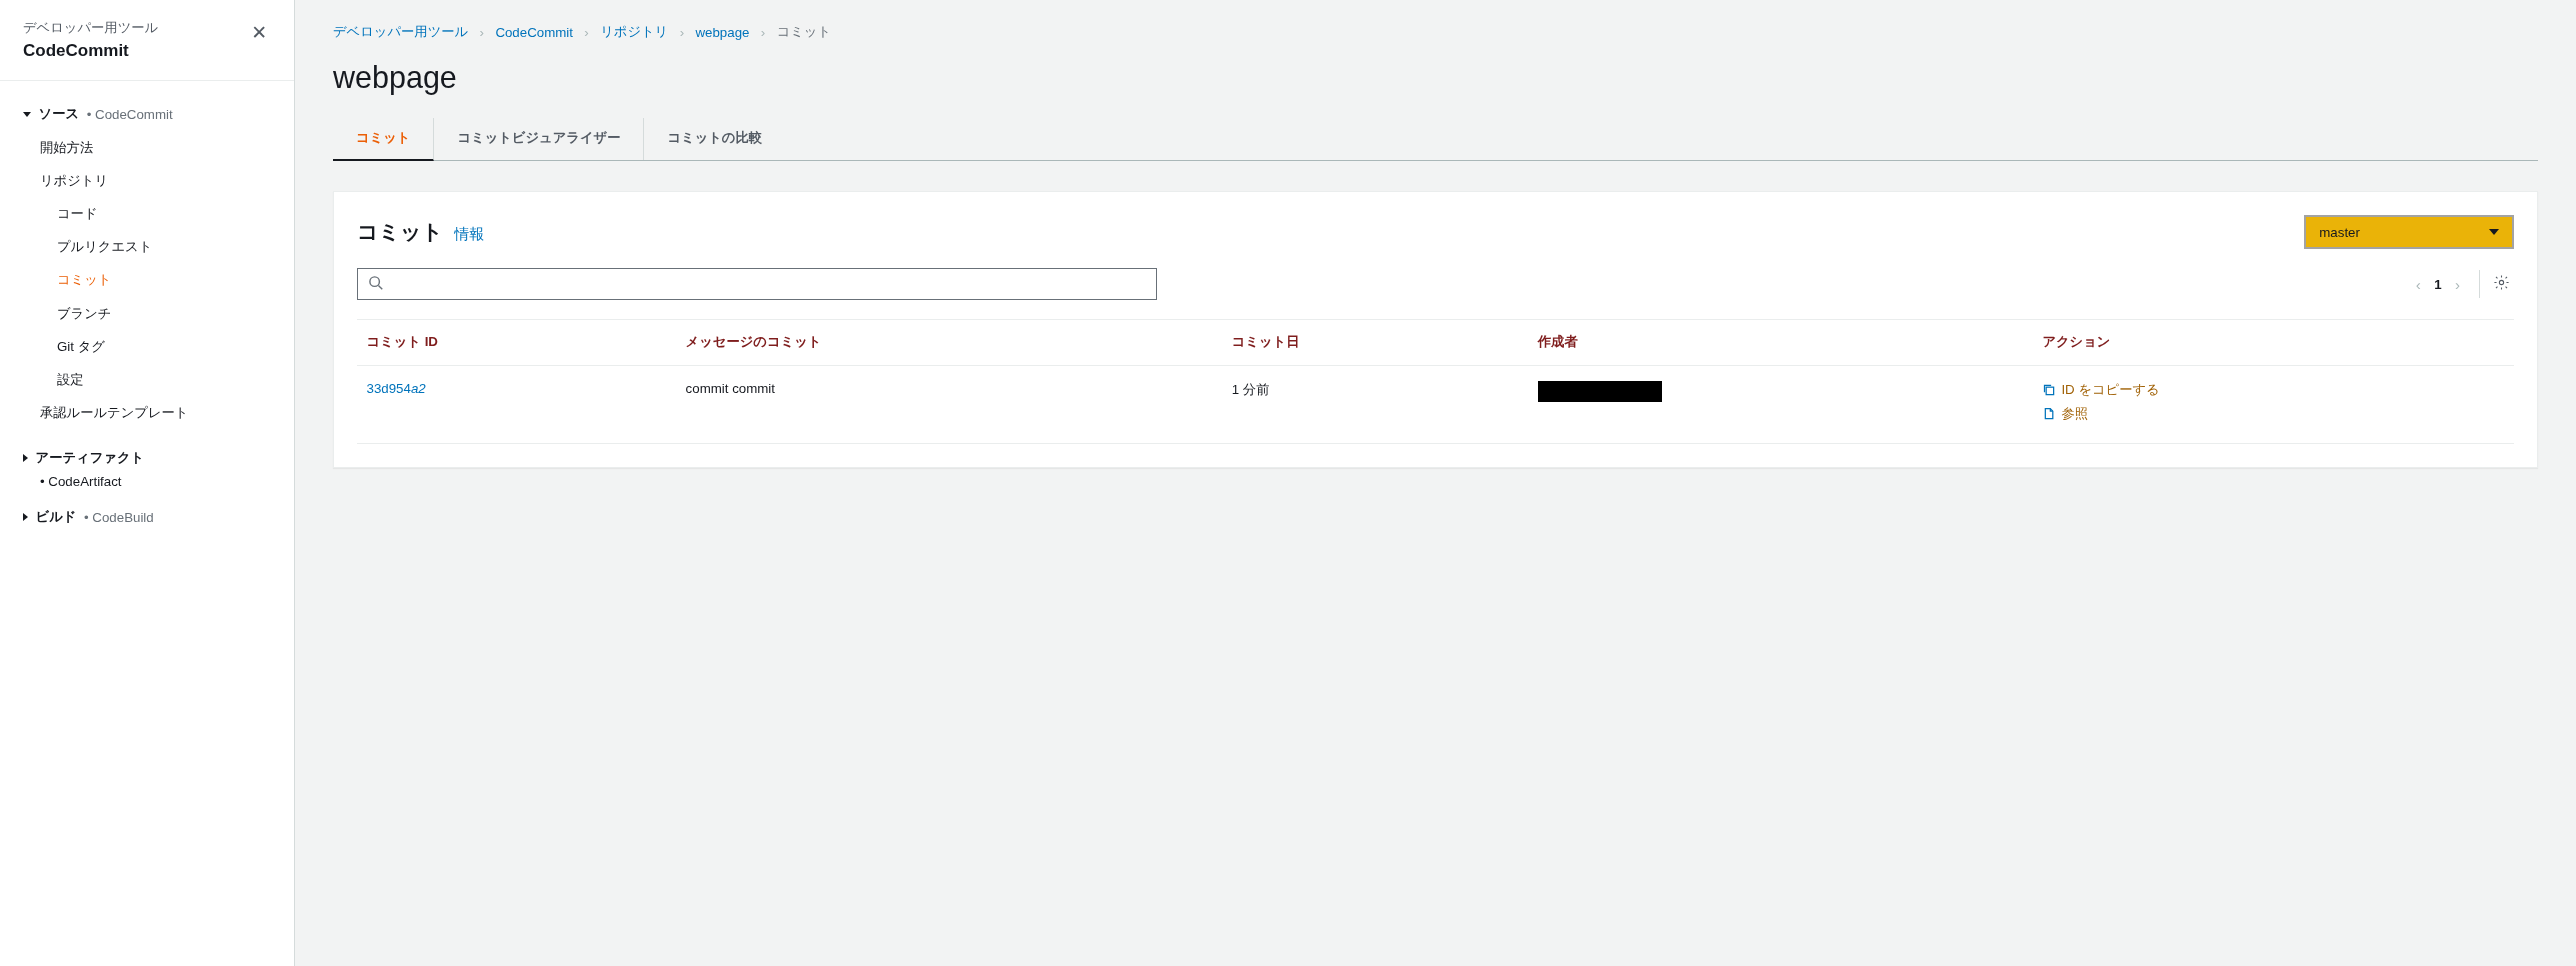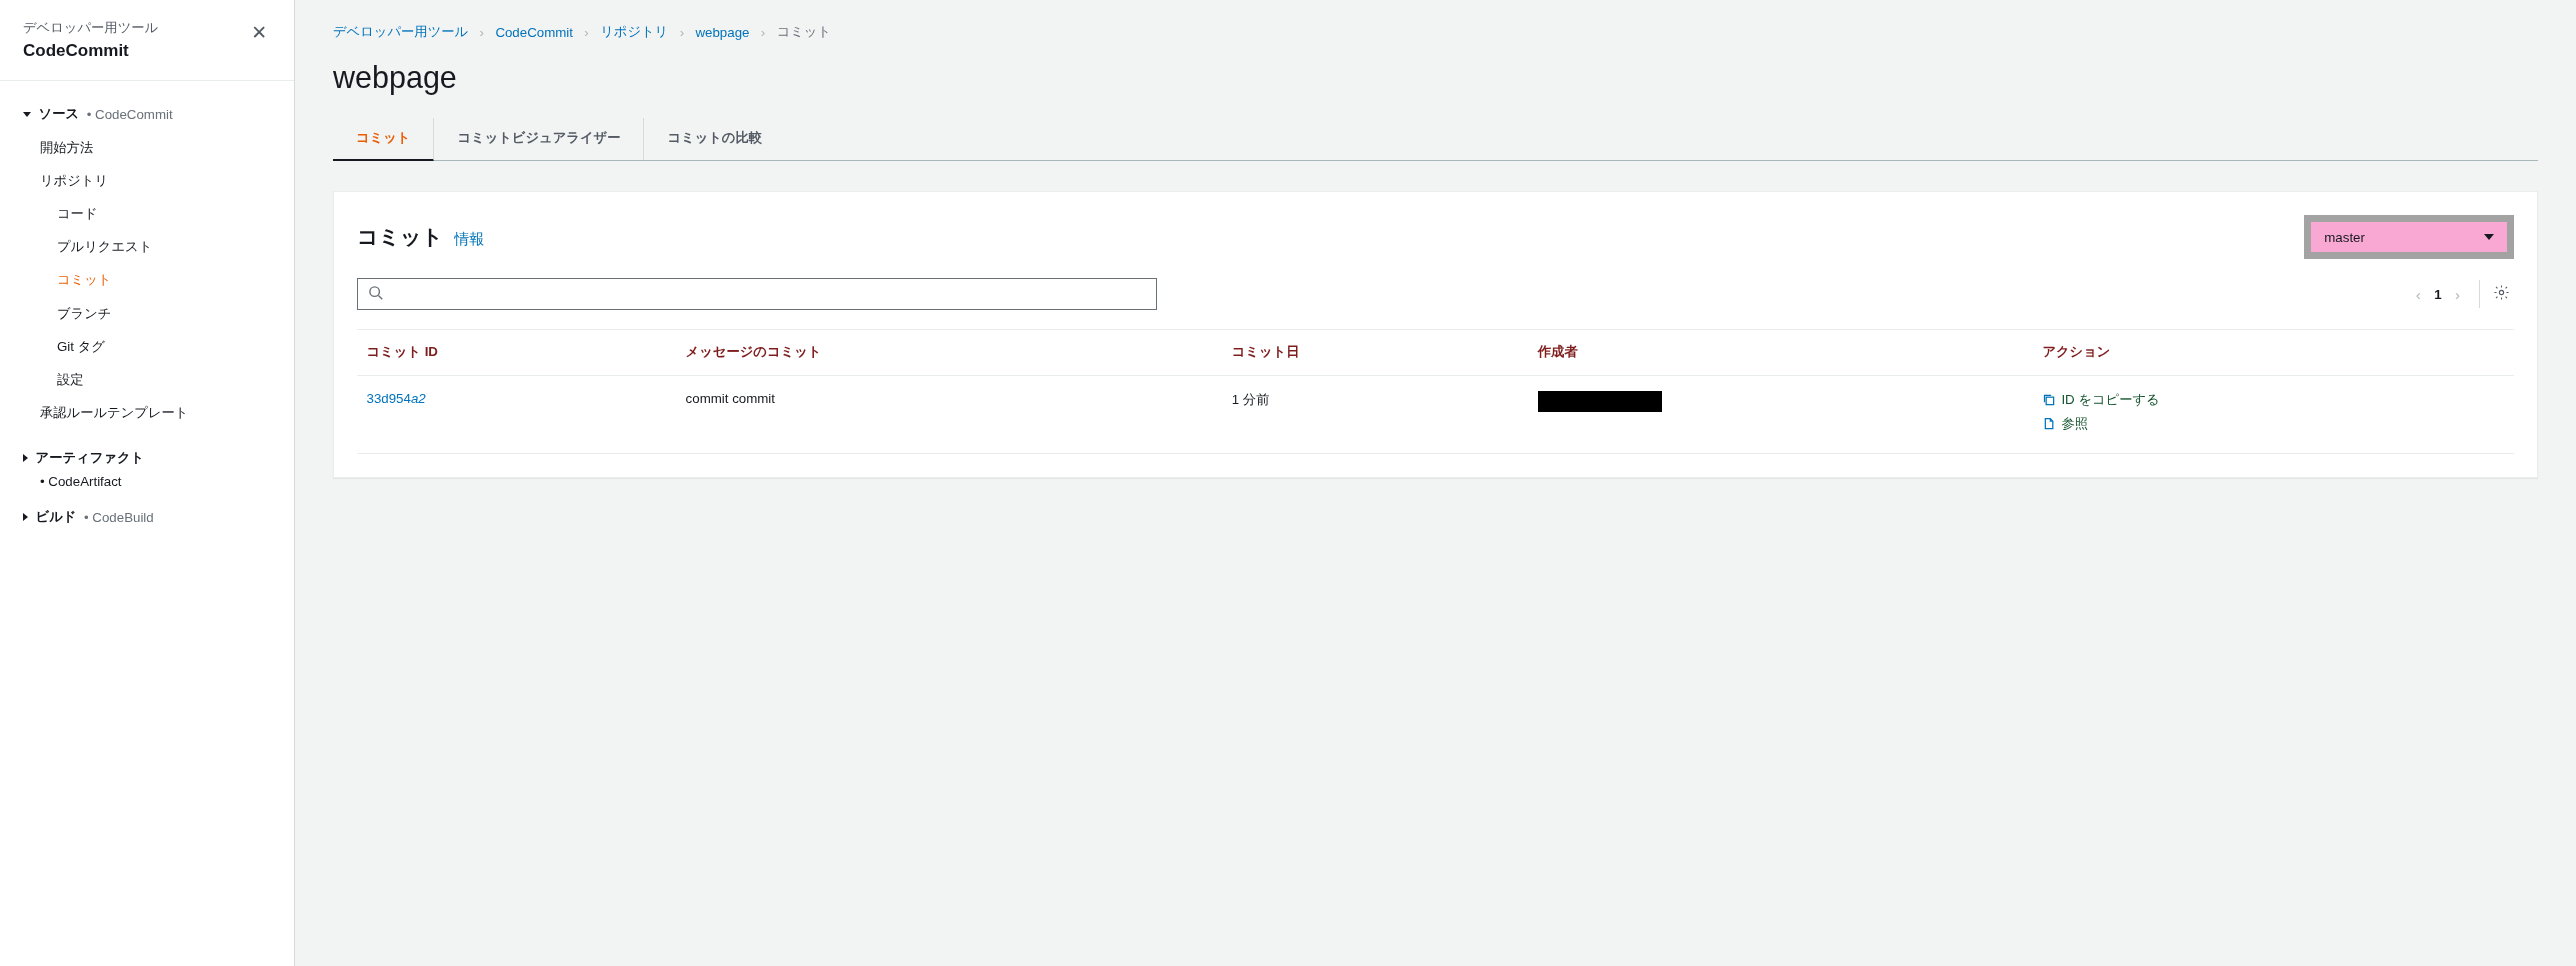--- a/index.html
+++ b/index.html
@@ -37,41 +37,41 @@
 .tab { padding: 11.4px 23px; cursor: pointer; font-weight: 700; color: #545b64; border-right: 1px solid #d5dbdb; }
 .tab.active { color: #eb5f07; border-bottom: 2.9px solid #16191f; margin-bottom: -1px; }
 .tab:last-child { border-right: none; }
 
 .panel { background: #fff; border: 1px solid #eaeded; box-shadow: 0 1px 1px rgba(0,0,0,0.05); padding: 23px; }
 .panel-header { display: flex; justify-content: space-between; align-items: center; margin-bottom: 19px; }
 .panel-title-group { display: flex; align-items: baseline; gap: 11.4px; }
 .panel-title { font-size: 21px; font-weight: 700; }
 .info-link { color: #0073bb; font-size: 15px; cursor: pointer; }
 
-.branch-select { border: 7px solid #a3a3a3; background: #f9a8d4; padding: 7.6px 13.3px; min-width: 210px; display: flex; justify-content: space-between; align-items: center; cursor: pointer; }
+.branch-select { border: 2px solid #a3a3a3; background: #eab308; padding: 7.6px 13.3px; min-width: 210px; display: flex; justify-content: space-between; align-items: center; cursor: pointer; }
 .branch-select .triangle { width: 0; height: 0; border-left: 5.7px solid transparent; border-right: 5.7px solid transparent; border-top: 6.7px solid #16191f; }
 
 .toolbar { display: flex; justify-content: space-between; align-items: center; gap: 15.2px; margin-bottom: 19px; }
 .search-box { flex: 1; max-width: 800px; border: 1px solid #687078; padding: 5.7px 9.5px; display: flex; align-items: center; gap: 7.6px; background: #fff; }
 .search-box input { border: none; outline: none; flex: 1; font-size: 13.3px; }
 .search-icon { color: #687078; }
 
 .pager-group { display: flex; align-items: center; gap: 7.6px; }
 .pager { display: flex; align-items: center; gap: 13.3px; padding: 0 5.7px; }
 .pager .arrow { color: #aab7b8; cursor: pointer; font-size: 15.2px; }
 .pager .page-num { font-weight: 700; }
 .gear { cursor: pointer; color: #545b64; padding: 3.8px; border-left: 1px solid #d5dbdb; margin-left: 5.7px; padding-left: 13.3px; }
 
 table { width: 100%; border-collapse: collapse; }
 th { text-align: left; padding: 13.3px 9.5px; font-weight: 700; color: #7f1d1d; border-top: 1px solid #eaeded; border-bottom: 1px solid #eaeded; font-size: 13.3px; }
 td { padding: 15.2px 9.5px; border-bottom: 1px solid #eaeded; vertical-align: top; }
 .commit-id { color: #0073bb; cursor: pointer; font-style: italic; }
 .commit-id .norm { font-style: normal; }
 .redacted { display: inline-block; width: 124px; height: 21px; background: #000; }
-.action-link { color: #14532d; cursor: pointer; display: flex; align-items: center; gap: 5.7px; margin-bottom: 5.7px; }
+.action-link { color: #a16207; cursor: pointer; display: flex; align-items: center; gap: 5.7px; margin-bottom: 5.7px; }
 .icon-sm { width: 13.3px; height: 13.3px; stroke: #0073bb; fill: none; stroke-width: 1.5; }
 </style>
 </head>
 <body>
 
 <div class="layout">
   <aside class="sidebar">
     <div class="sidebar-header">
       <div class="sidebar-title-group">
         <span class="sidebar-subtitle">デベロッパー用ツール</span>

